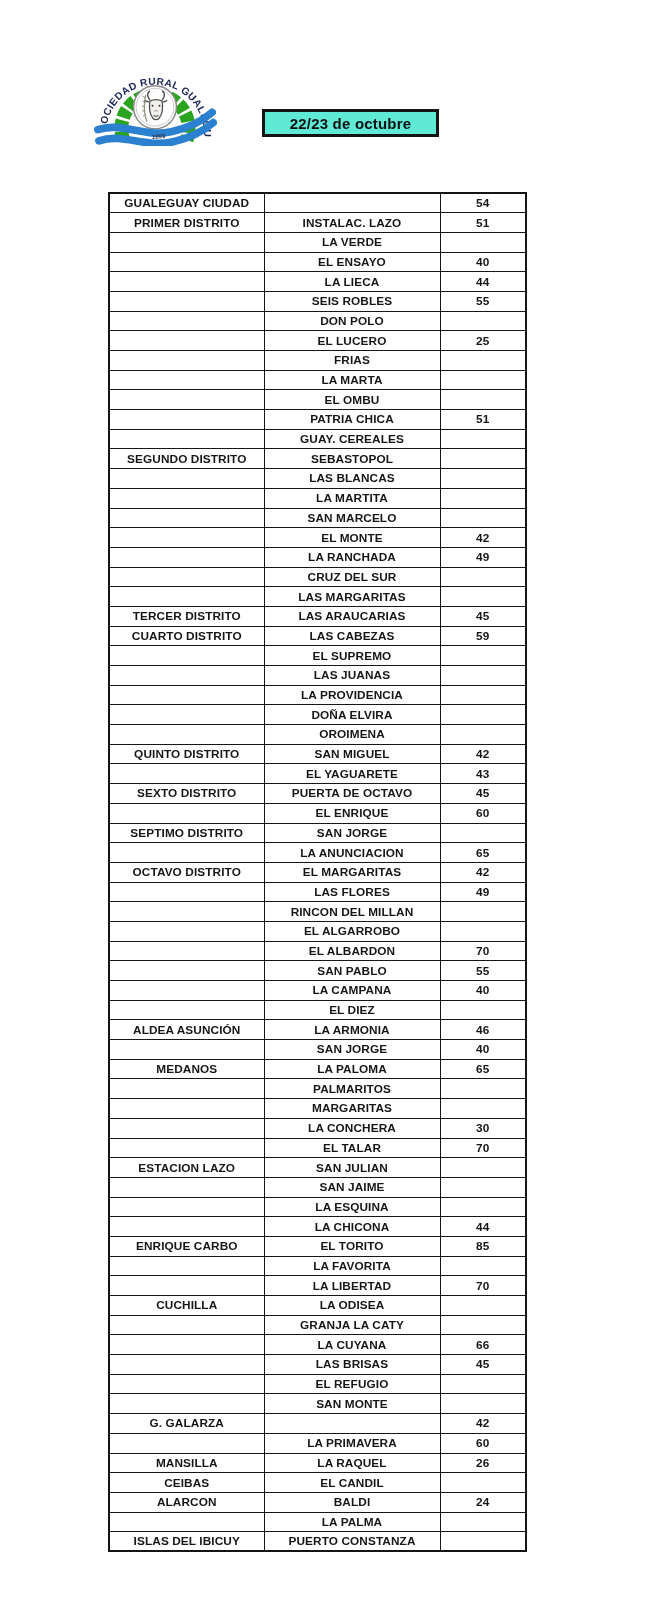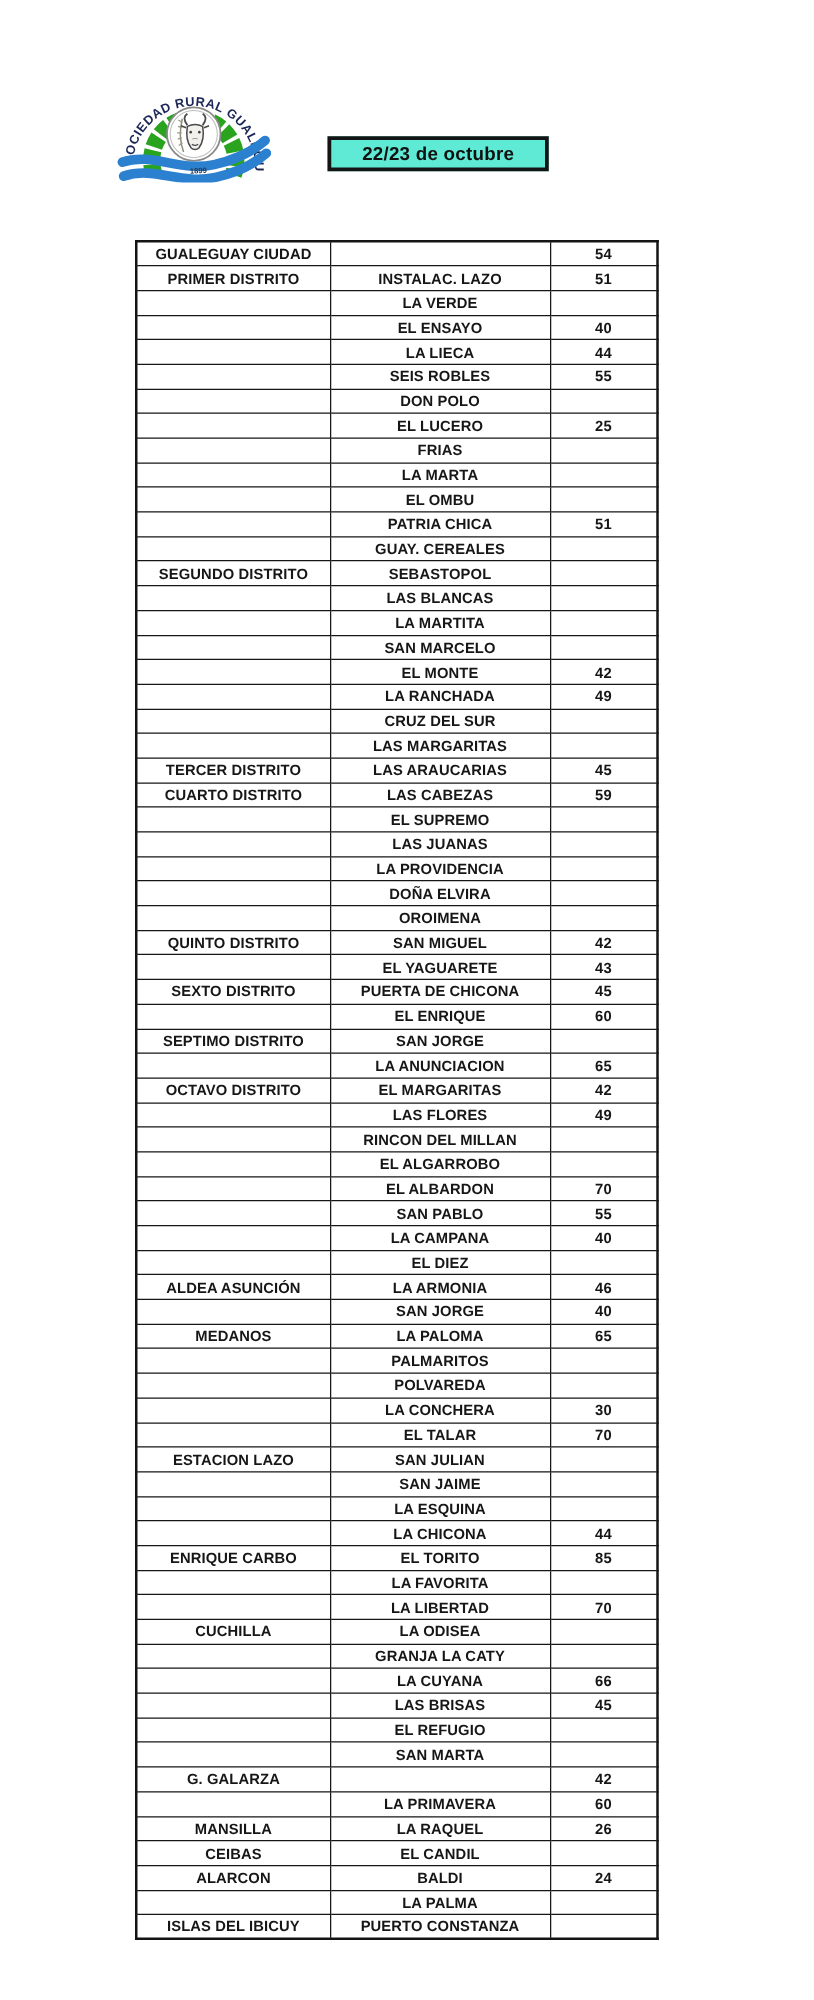--- a/index.html
+++ b/index.html
@@ -250,21 +250,21 @@
       <td>SAN MIGUEL</td>
       <td>42</td>
     </tr>
         <tr>
       <td></td>
       <td>EL YAGUARETE</td>
       <td>43</td>
     </tr>
         <tr>
       <td>SEXTO DISTRITO</td>
-      <td>PUERTA DE CHICONA</td>
+      <td>PUERTA DE OCTAVO</td>
       <td>45</td>
     </tr>
         <tr>
       <td></td>
       <td>EL ENRIQUE</td>
       <td>60</td>
     </tr>
         <tr>
       <td>SEPTIMO DISTRITO</td>
       <td>SAN JORGE</td>
@@ -330,21 +330,21 @@
       <td>LA PALOMA</td>
       <td>65</td>
     </tr>
         <tr>
       <td></td>
       <td>PALMARITOS</td>
       <td></td>
     </tr>
         <tr>
       <td></td>
-      <td>POLVAREDA</td>
+      <td>MARGARITAS</td>
       <td></td>
     </tr>
         <tr>
       <td></td>
       <td>LA CONCHERA</td>
       <td>30</td>
     </tr>
         <tr>
       <td></td>
       <td>EL TALAR</td>
@@ -405,21 +405,21 @@
       <td>LAS BRISAS</td>
       <td>45</td>
     </tr>
         <tr>
       <td></td>
       <td>EL REFUGIO</td>
       <td></td>
     </tr>
         <tr>
       <td></td>
-      <td>SAN MARTA</td>
+      <td>SAN MONTE</td>
       <td></td>
     </tr>
         <tr>
       <td>G. GALARZA</td>
       <td></td>
       <td>42</td>
     </tr>
         <tr>
       <td></td>
       <td>LA PRIMAVERA</td>

